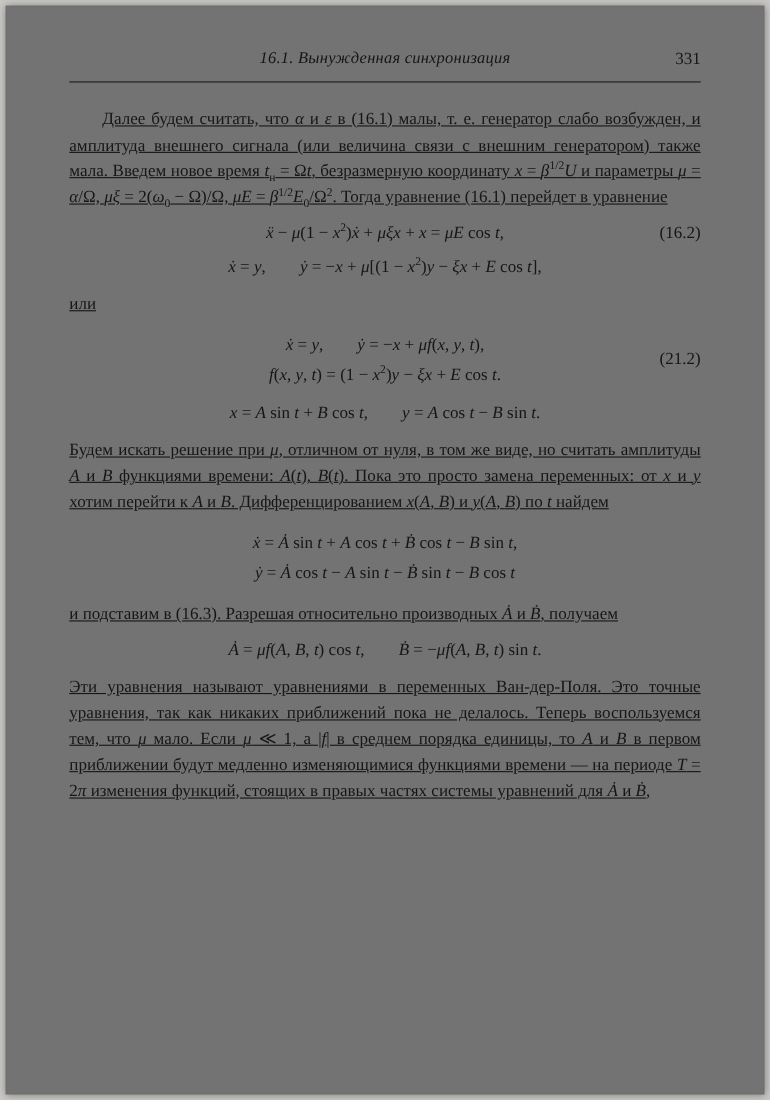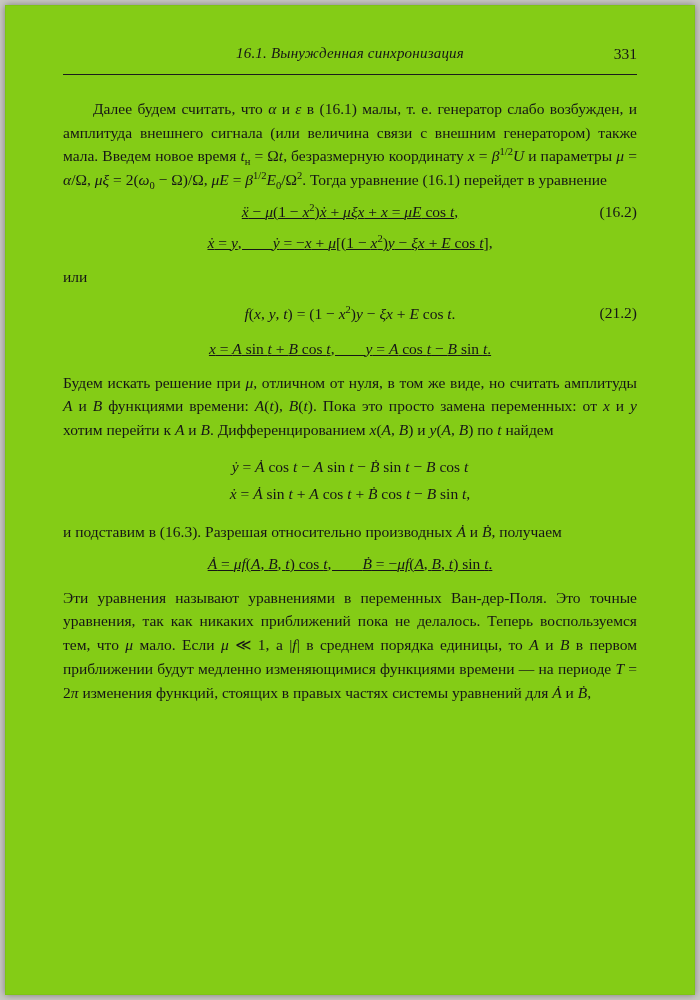--- a/index.html
+++ b/index.html
@@ -7,21 +7,21 @@
   body {
     background:#c9c8c4;
     font-family:"Liberation Serif","DejaVu Serif",serif;
     color:#161616;
     position:relative;
     overflow:hidden;
   }
   .page {
     position:absolute;
     inset:5px;
-    background:#84cc16;
+    background:#737373;
     box-shadow:0 0 7px rgba(0,0,0,.38), inset 0 0 0 1px rgba(0,0,0,.04);
   }
   .content {
     position:absolute;
     left:58px; right:58px; top:40px;
   }
   .running-header {
     position:relative;
     height:24px;
     font-size:15px;
@@ -40,30 +40,30 @@
   }
   .header-rule {
     border:none;
     border-top:1.4px solid #1c1c1c;
     margin:5px 0 0 0;
   }
   .body-text { margin-top:22px; font-size:15.5px; }
   .body-text p {
     line-height:1.53;
     text-align:justify;
+    text-decoration:underline;
   }
   p.indent { text-indent:30px; }
   sup { font-size:68%; line-height:0; vertical-align:super; }
   sub { font-size:68%; line-height:0; vertical-align:sub; }
   .eq {
     position:relative;
     text-align:center;
     margin:11px 0 13px 0;
     font-size:15.5px;
-    text-decoration:underline;
   }
   .eq .lines { display:inline-block; }
   .eq .line { line-height:1.75; }
   .eqnum {
     position:absolute;
     right:0; top:50%;
     transform:translateY(-50%);
     font-style:normal;
   }
 </style>
@@ -90,36 +90,37 @@
 
 
       <div class="eq">
         <span class="formula"><i>ẋ</i> = <i>y</i>,  <i>ẏ</i> = −<i>x</i> + <i>μ</i>[(1 − <i>x</i><sup>2</sup>)<i>y</i> − <i>ξx</i> + <i>E</i> cos <i>t</i>],</span>
       </div>
 
       <p>или</p>
 
       <div class="eq">
         <span class="lines">
+          <span class="line" style="display:block"><i>ẋ</i> = <i>y</i>,  <i>ẏ</i> = −<i>x</i> + <i>μf</i>(<i>x</i>, <i>y</i>, <i>t</i>),</span>
           <span class="line" style="display:block"><i>f</i>(<i>x</i>, <i>y</i>, <i>t</i>) = (1 − <i>x</i><sup>2</sup>)<i>y</i> − <i>ξx</i> + <i>E</i> cos <i>t</i>.</span>
         </span>
         <span class="eqnum">(21.2)</span>
       </div>
 
 
       <div class="eq">
         <span class="formula"><i>x</i> = <i>A</i> sin <i>t</i> + <i>B</i> cos <i>t</i>,  <i>y</i> = <i>A</i> cos <i>t</i> − <i>B</i> sin <i>t</i>.</span>
       </div>
 
       <p>Будем искать решение при <i>μ</i>, отличном от нуля, в том же виде, но считать амплитуды <i>A</i> и <i>B</i> функциями времени: <i>A</i>(<i>t</i>), <i>B</i>(<i>t</i>). Пока это просто замена переменных: от <i>x</i> и <i>y</i> хотим перейти к <i>A</i> и <i>B</i>. Дифференцированием <i>x</i>(<i>A</i>, <i>B</i>) и <i>y</i>(<i>A</i>, <i>B</i>) по <i>t</i> найдем</p>
 
       <div class="eq">
         <span class="lines">
+          <span class="line" style="display:block"><i>ẋ</i> = <i>Ȧ</i> sin <i>t</i> + <i>A</i> cos <i>t</i> + <i>Ḃ</i> cos <i>t</i> − <i>B</i> sin <i>t</i>,</span>
           <span class="line" style="display:block"><i>ẏ</i> = <i>Ȧ</i> cos <i>t</i> − <i>A</i> sin <i>t</i> − <i>Ḃ</i> sin <i>t</i> − <i>B</i> cos <i>t</i></span>
-          <span class="line" style="display:block"><i>ẋ</i> = <i>Ȧ</i> sin <i>t</i> + <i>A</i> cos <i>t</i> + <i>Ḃ</i> cos <i>t</i> − <i>B</i> sin <i>t</i>,</span>
         </span>
       </div>
 
       <p>и подставим в (16.3). Разрешая относительно производных <i>Ȧ</i> и <i>Ḃ</i>, получаем</p>
 
       <div class="eq">
         <span class="formula"><i>Ȧ</i> = <i>μf</i>(<i>A</i>, <i>B</i>, <i>t</i>) cos <i>t</i>,  <i>Ḃ</i> = −<i>μf</i>(<i>A</i>, <i>B</i>, <i>t</i>) sin <i>t</i>.</span>
       </div>
 
       <p>Эти уравнения называют уравнениями в переменных Ван-дер-Поля. Это точные уравнения, так как никаких приближений пока не делалось. Теперь воспользуемся тем, что <i>μ</i> мало. Если <i>μ</i> ≪ 1, а |<i>f</i>| в среднем порядка единицы, то <i>A</i> и <i>B</i> в первом приближении будут медленно изменяющимися функциями времени — на периоде <i>T</i> = 2<i>π</i> изменения функций, стоящих в правых частях системы уравнений для <i>Ȧ</i> и <i>Ḃ</i>,</p>

